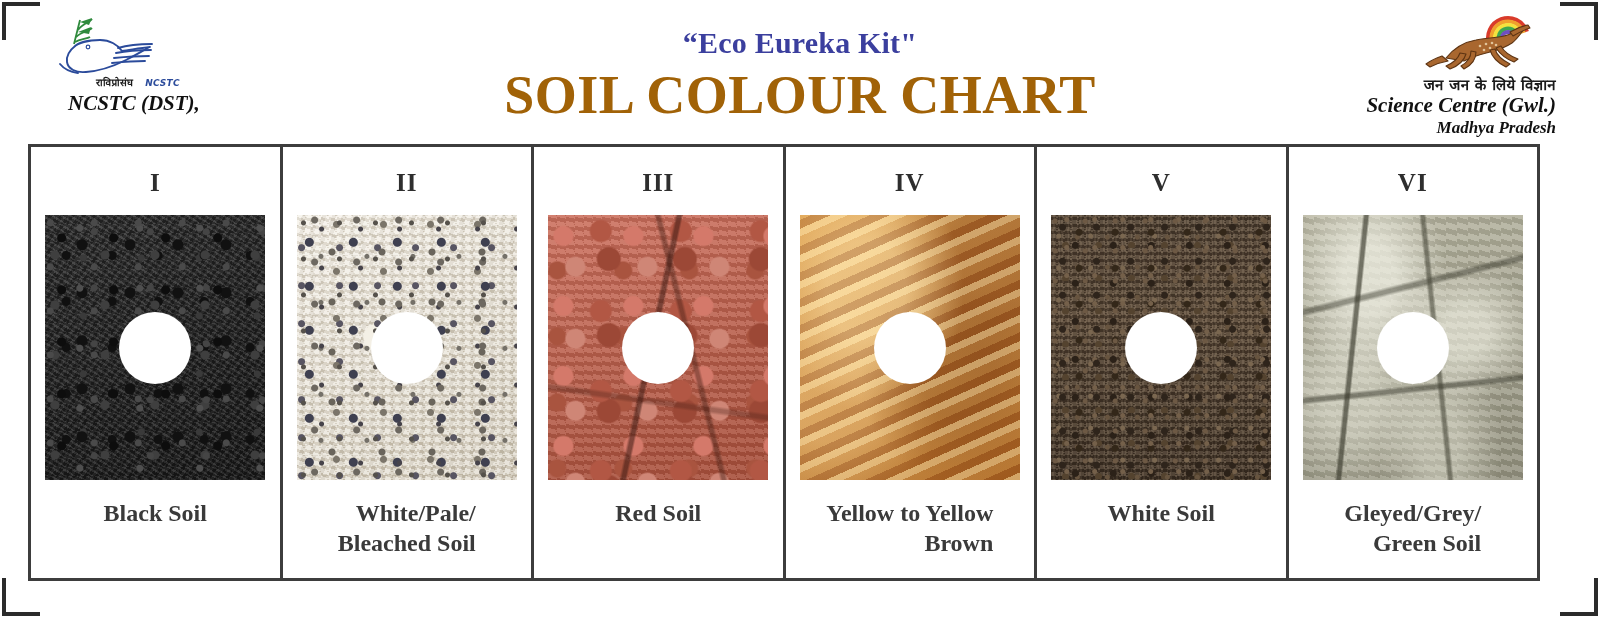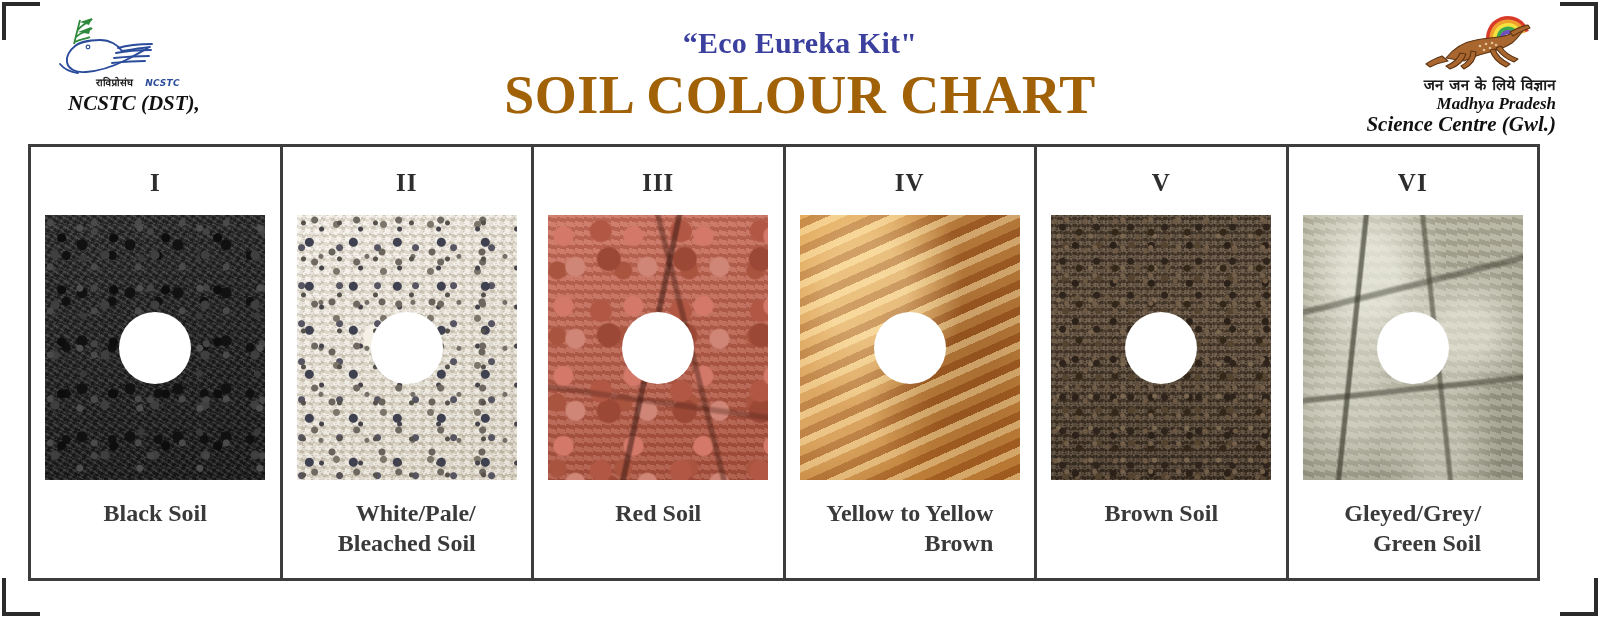--- a/index.html
+++ b/index.html
@@ -363,22 +363,22 @@
           <circle cx="74" cy="32" r="1.3"></circle>
             <circle cx="80" cy="30" r="1.3"></circle>
           <circle cx="86" cy="29" r="1.3"></circle>
             <circle cx="78" cy="36" r="1.3"></circle>
           <circle cx="84" cy="34" r="1.3"></circle>
             <circle cx="90" cy="31" r="1.3"></circle>
         </g>
       </svg>
     </div>
     <div class="hindi-tag">जन जन के लिये विज्ञान</div>
+    <div class="org-name org-line1">Science Centre (Gwl.)</div>
     <div class="org-name org-line2">Madhya Pradesh</div>
-    <div class="org-name org-line1">Science Centre (Gwl.)</div>
   </div>
 </div>
 
 <div class="chart-frame">
 
   <div class="soil-col">
     <div class="numeral">I</div>
     <div class="swatch-wrap">
       <div class="swatch">
         <div class="tex tex-black"></div>
@@ -424,21 +424,21 @@
   </div>
 
   <div class="soil-col">
     <div class="numeral">V</div>
     <div class="swatch-wrap">
       <div class="swatch">
         <div class="tex tex-brown"></div>
         <div class="hole"></div>
       </div>
     </div>
-    <div class="soil-label">Brown Soil</div>
+    <div class="soil-label">White Soil</div>
   </div>
 
   <div class="soil-col">
     <div class="numeral">VI</div>
     <div class="swatch-wrap">
       <div class="swatch">
         <div class="tex tex-gley"></div>
         <div class="hole"></div>
       </div>
     </div>

